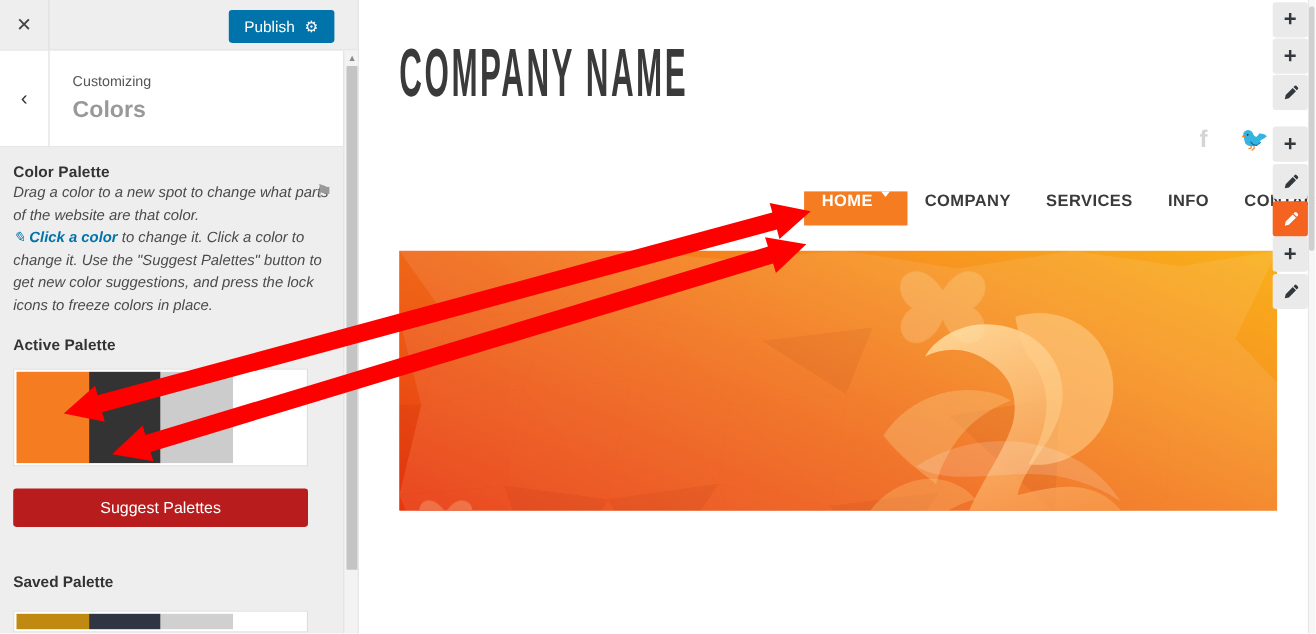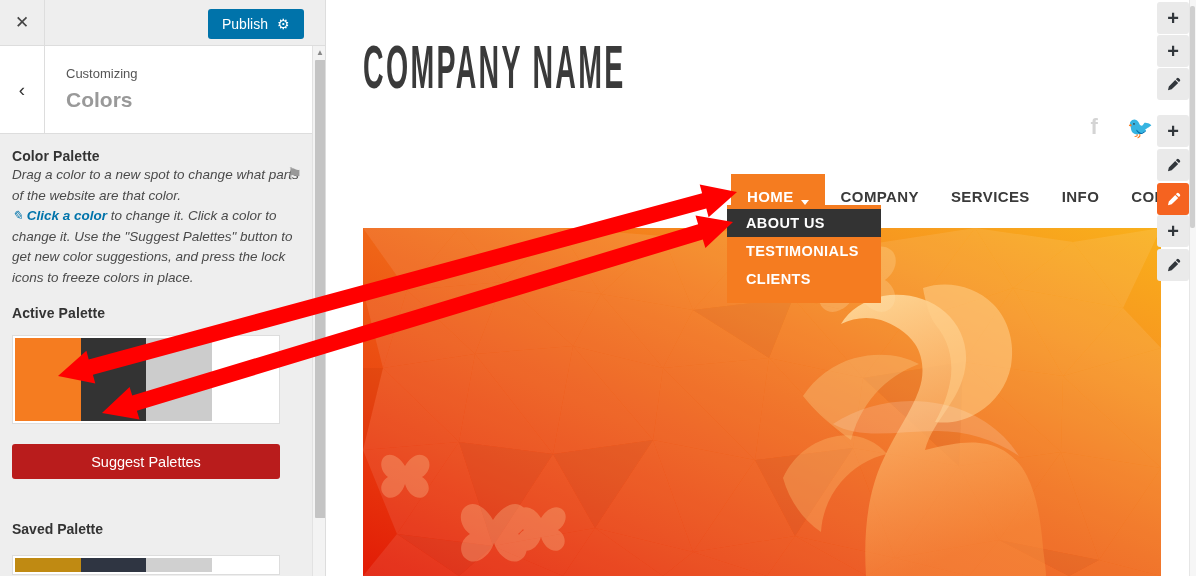--- a/index.html
+++ b/index.html
@@ -136,21 +136,21 @@
   }
   .cz-scroll-thumb {
     position: absolute; left: 2px; top: 14px;
     width: 11px; height: 458px;
     background: #c4c4c4; border-radius: 1px; cursor: pointer;
   }
 
   
   .preview {
     position: absolute; left: 327px; top: 0;
-    width: 869px; height: 576px;
+    width: 869px; height: 464px;
     background: #ffffff; overflow: hidden;
   }
   .site-title {
     position: absolute; left: 36px; top: 36px;
     font-size: 62px; color: #3a3a3a;
     font-weight: bold;
     font-family: "Liberation Sans Narrow", "Liberation Sans", sans-serif;
     transform: scaleX(0.46);
     transform-origin: left top;
     letter-spacing: 5px;
@@ -166,21 +166,21 @@
   }
 
   .navbar {
     position: absolute; left: 0; top: 155px;
     width: 869px; height: 50px;
     background: #ffffff;
     display: flex; align-items: stretch;
     padding-left: 404px;
   }
   .nav-item {
-    display: flex; align-items: flex-end;
+    display: flex; align-items: flex-start;
     padding: 0 16px;
     font-family: "Liberation Sans Narrow", "Liberation Sans", sans-serif;
     font-size: 15px; font-weight: bold;
     letter-spacing: 0.4px;
     color: #3a3a3a;
     cursor: pointer; white-space: nowrap; margin-top: 19px;
   }
   .nav-item.active {
     background: #f57c20; color: #ffffff;
   }
@@ -330,25 +330,20 @@
           <span>SERVICES</span>
         </div>
         <div class="nav-item">
           <span>INFO</span>
         </div>
         <div class="nav-item">
           <span>CONTACT US</span>
         </div>
       </div>
 
-    <div class="dropdown" id="dropdown">
-        <div class="dd-item hovered">ABOUT US</div>
-        <div class="dd-item">TESTIMONIALS</div>
-        <div class="dd-item">CLIENTS</div>
-      </div>
 
     <div class="hero">
       <svg viewBox="0 0 798 348" preserveAspectRatio="none">
         <defs>
           <linearGradient id="hg" x1="1" y1="0" x2="0" y2="1">
             <stop offset="0%" stop-color="#f9b01b"></stop>
             <stop offset="22%" stop-color="#f79420"></stop>
             <stop offset="48%" stop-color="#f06a18"></stop>
             <stop offset="75%" stop-color="#ea4410"></stop>
             <stop offset="100%" stop-color="#e21b06"></stop>

